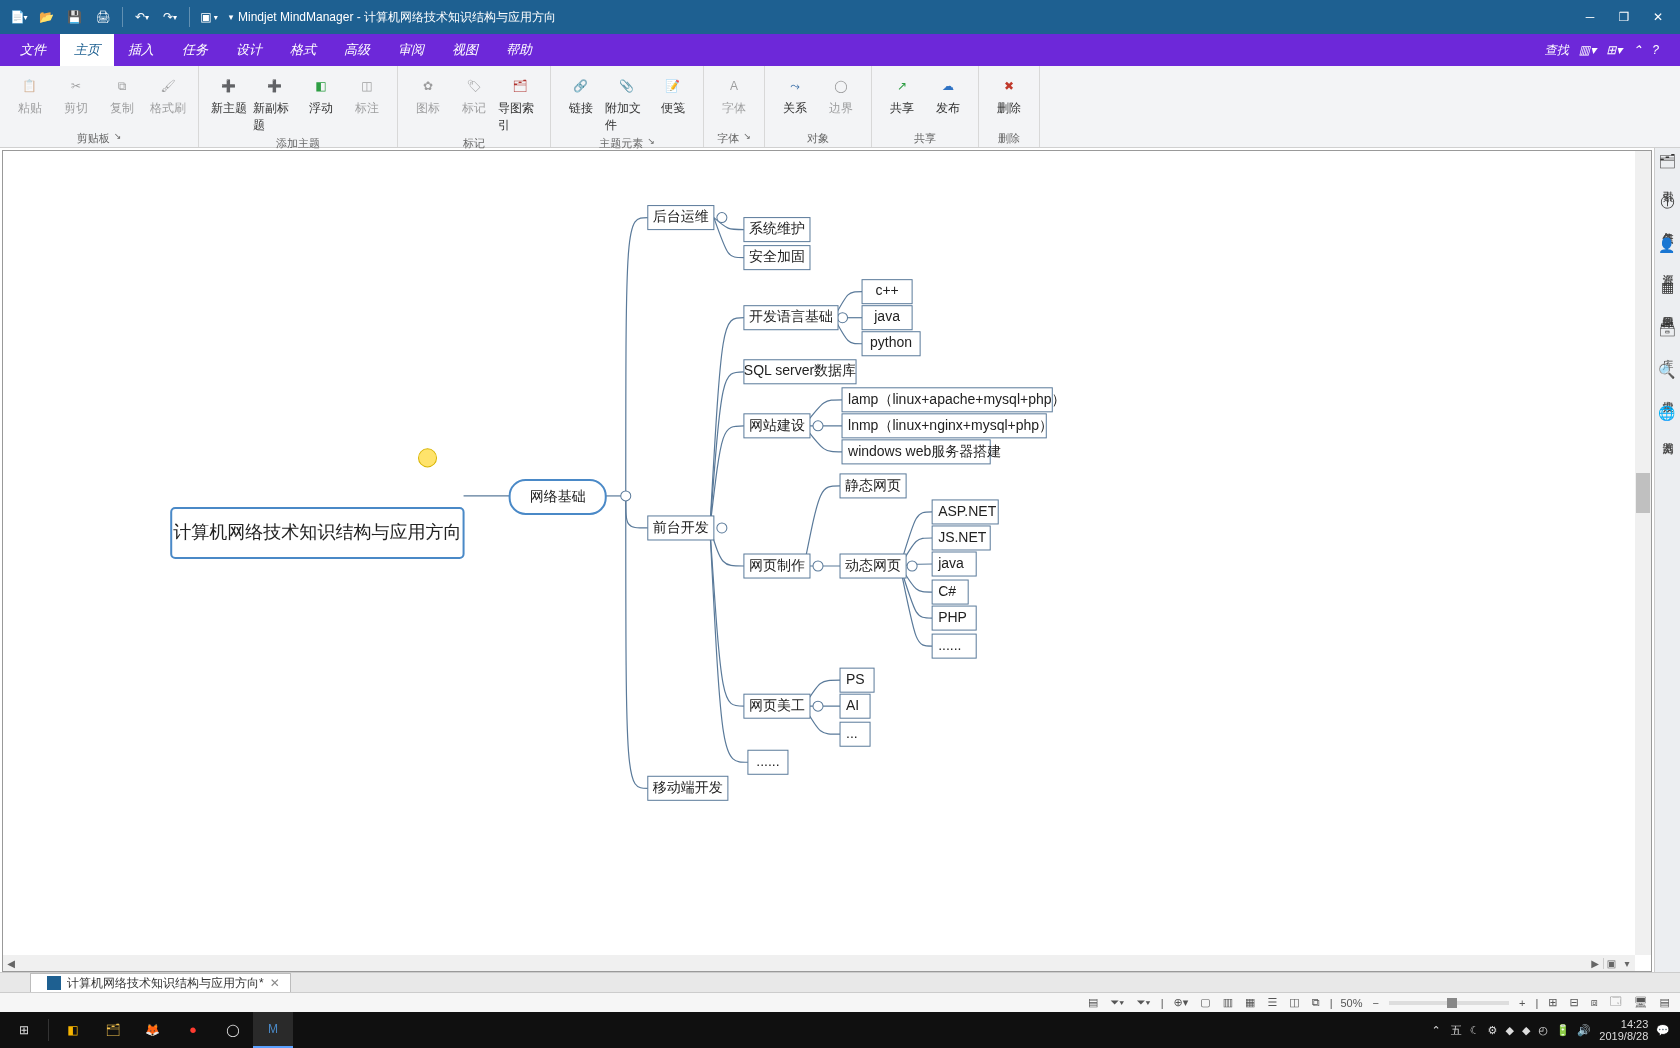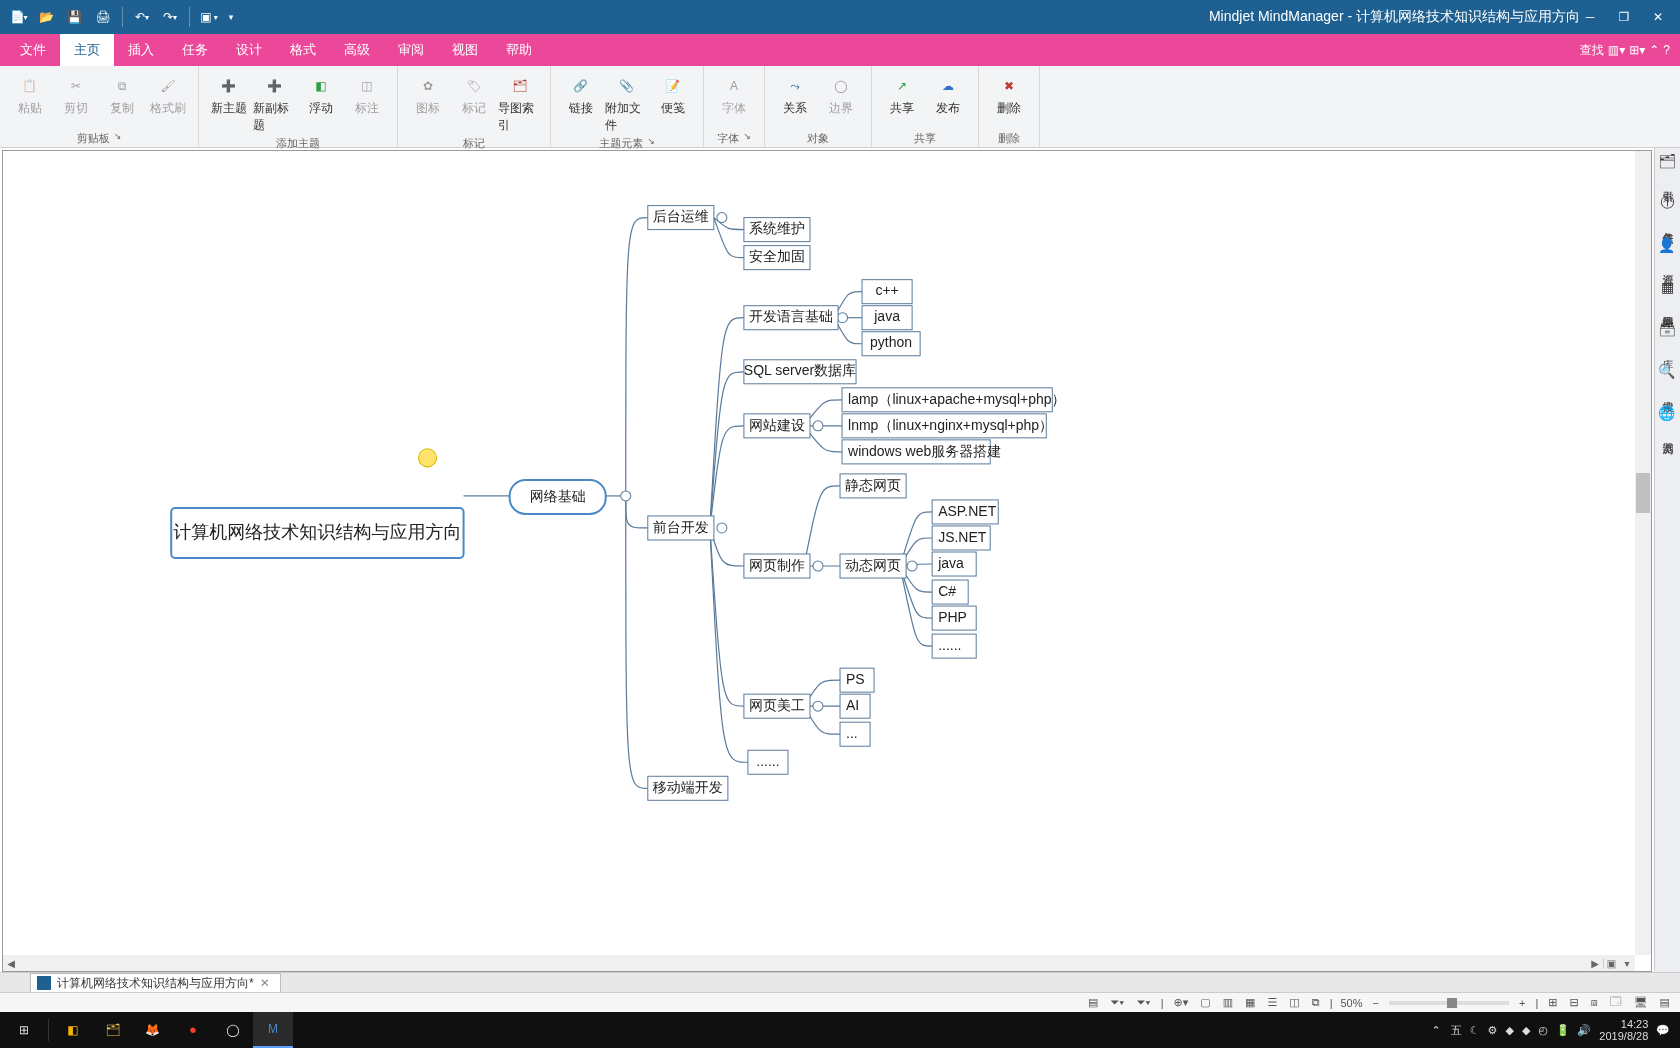--- a/index.html
+++ b/index.html
@@ -3,29 +3,29 @@
 <meta charset="utf-8">
 <style>
 * { box-sizing: border-box; margin: 0; padding: 0; font-family: "Microsoft YaHei", sans-serif; }
 body { width: 1680px; height: 1048px; overflow: hidden; background: #fff; font-size: 12px; color: #333; }
 
 
 .titlebar { height: 34px; background: #1e6091; display: flex; align-items: center; padding: 0 6px; color: #fff; }
 .qat { display: flex; align-items: center; gap: 2px; }
 .qat-btn { width: 26px; height: 26px; display: flex; align-items: center; justify-content: center; cursor: pointer; }
 .qat-sep { width: 1px; height: 20px; background: rgba(255,255,255,.3); margin: 0 4px; }
-.title-text { flex: 1; text-align: right; font-size: 14px; }
+.title-text { flex: 1; text-align: left; font-size: 12px; }
 .win-ctrl { display: flex; gap: 14px; padding-right: 6px; }
 .win-btn { width: 20px; height: 20px; display:flex; align-items:center; justify-content:center; cursor:pointer; }
 
 
-.tabstrip { height: 32px; background: #ec4899; display: flex; align-items: stretch; padding-left: 6px; color: #fff; }
+.tabstrip { height: 32px; background: #6d28d9; display: flex; align-items: stretch; padding-left: 6px; color: #fff; font-style: italic; }
 .tab { padding: 0 14px; display:flex; align-items:center; font-size: 13px; cursor:pointer; }
 .tab.active { background: #fff; color: #1e6091; }
-.tab-right { margin-left: auto; display:flex; align-items:center; gap:4px; padding-right:10px; }
+.tab-right { margin-left: auto; display:flex; align-items:center; gap:10px; padding-right:21px; }
 .tab-right span, .tab-right div { cursor:pointer; }
 
 
 .ribbon { height: 82px; background: #f3f4f6; border-bottom: 1px solid #d0d0d0; display:flex; }
 .rgrp { border-right:1px solid #d8d8d8; padding: 4px 8px 2px; display:flex; flex-direction:column; align-items:center; }
 .rgrp-btns { display:flex; gap: 2px; flex:1; align-items:flex-start; padding-top:2px;}
 .rbtn { width: 44px; display:flex; flex-direction:column; align-items:center; gap:2px; cursor:pointer; font-size:12px; color:#333; padding:2px 0;}
 .rbtn.disabled { opacity:.45; cursor:default;}
 .rbtn .ico { width:24px; height:24px; display:flex; align-items:center; justify-content:center; }
 .rgrp-lbl { font-size:11px; color:#666; height:14px; display:flex; align-items:flex-start; gap:4px;}
@@ -50,21 +50,21 @@
 .nbox.root { stroke:#4a89c7; stroke-width:2; rx:4;}
 .nbox.pill { stroke:#4a89c7; stroke-width:2; rx:16;}
 .ntxt { font-size:14px; fill:#222; dominant-baseline:middle; }
 .ntxt.big { font-size:18px; }
 .link { fill:none; stroke:#5a7a9a; stroke-width:1.2;}
 .tgl { fill:#fff; stroke:#5a7a9a; stroke-width:1;}
 .cursor-dot{ fill:#ffe36b; stroke:#d8b400; stroke-width:1;}
 
 
 .docbar { position:absolute; left:0; right:0; bottom:56px; height:20px; background:#e8e8e8; border-top:1px solid #ccc; display:flex; align-items:stretch;}
-.doctab { display:flex; align-items:center; gap:6px; padding:0 10px 0 6px; background:#fff; border:1px solid #bcbcbc; border-bottom:none; font-size:12px; cursor:pointer;}
+.doctab { display:flex; align-items:center; gap:6px; padding:0 10px 0 16px; background:#fff; border:1px solid #bcbcbc; border-bottom:none; font-size:12px; cursor:pointer;}
 .doctab .ico{ width:14px; height:14px; background:#1e6091; }
 .doctab .x { cursor:pointer; color:#888;}
 
 
 .statusbar { position:absolute; left:0; right:0; bottom:36px; height:20px; background:#f6f6f6; border-top:1px solid #ccc; display:flex; align-items:center; justify-content:flex-end; gap:8px; padding:0 8px; font-size:11px; color:#555;}
 .sb-btn { cursor:pointer; padding:0 2px;}
 .zoom-track{ width:120px; height:4px; background:#ddd; position:relative;}
 .zoom-thumb{ position:absolute; left:48%; top:-3px; width:10px; height:10px; background:#888;}
 
 

